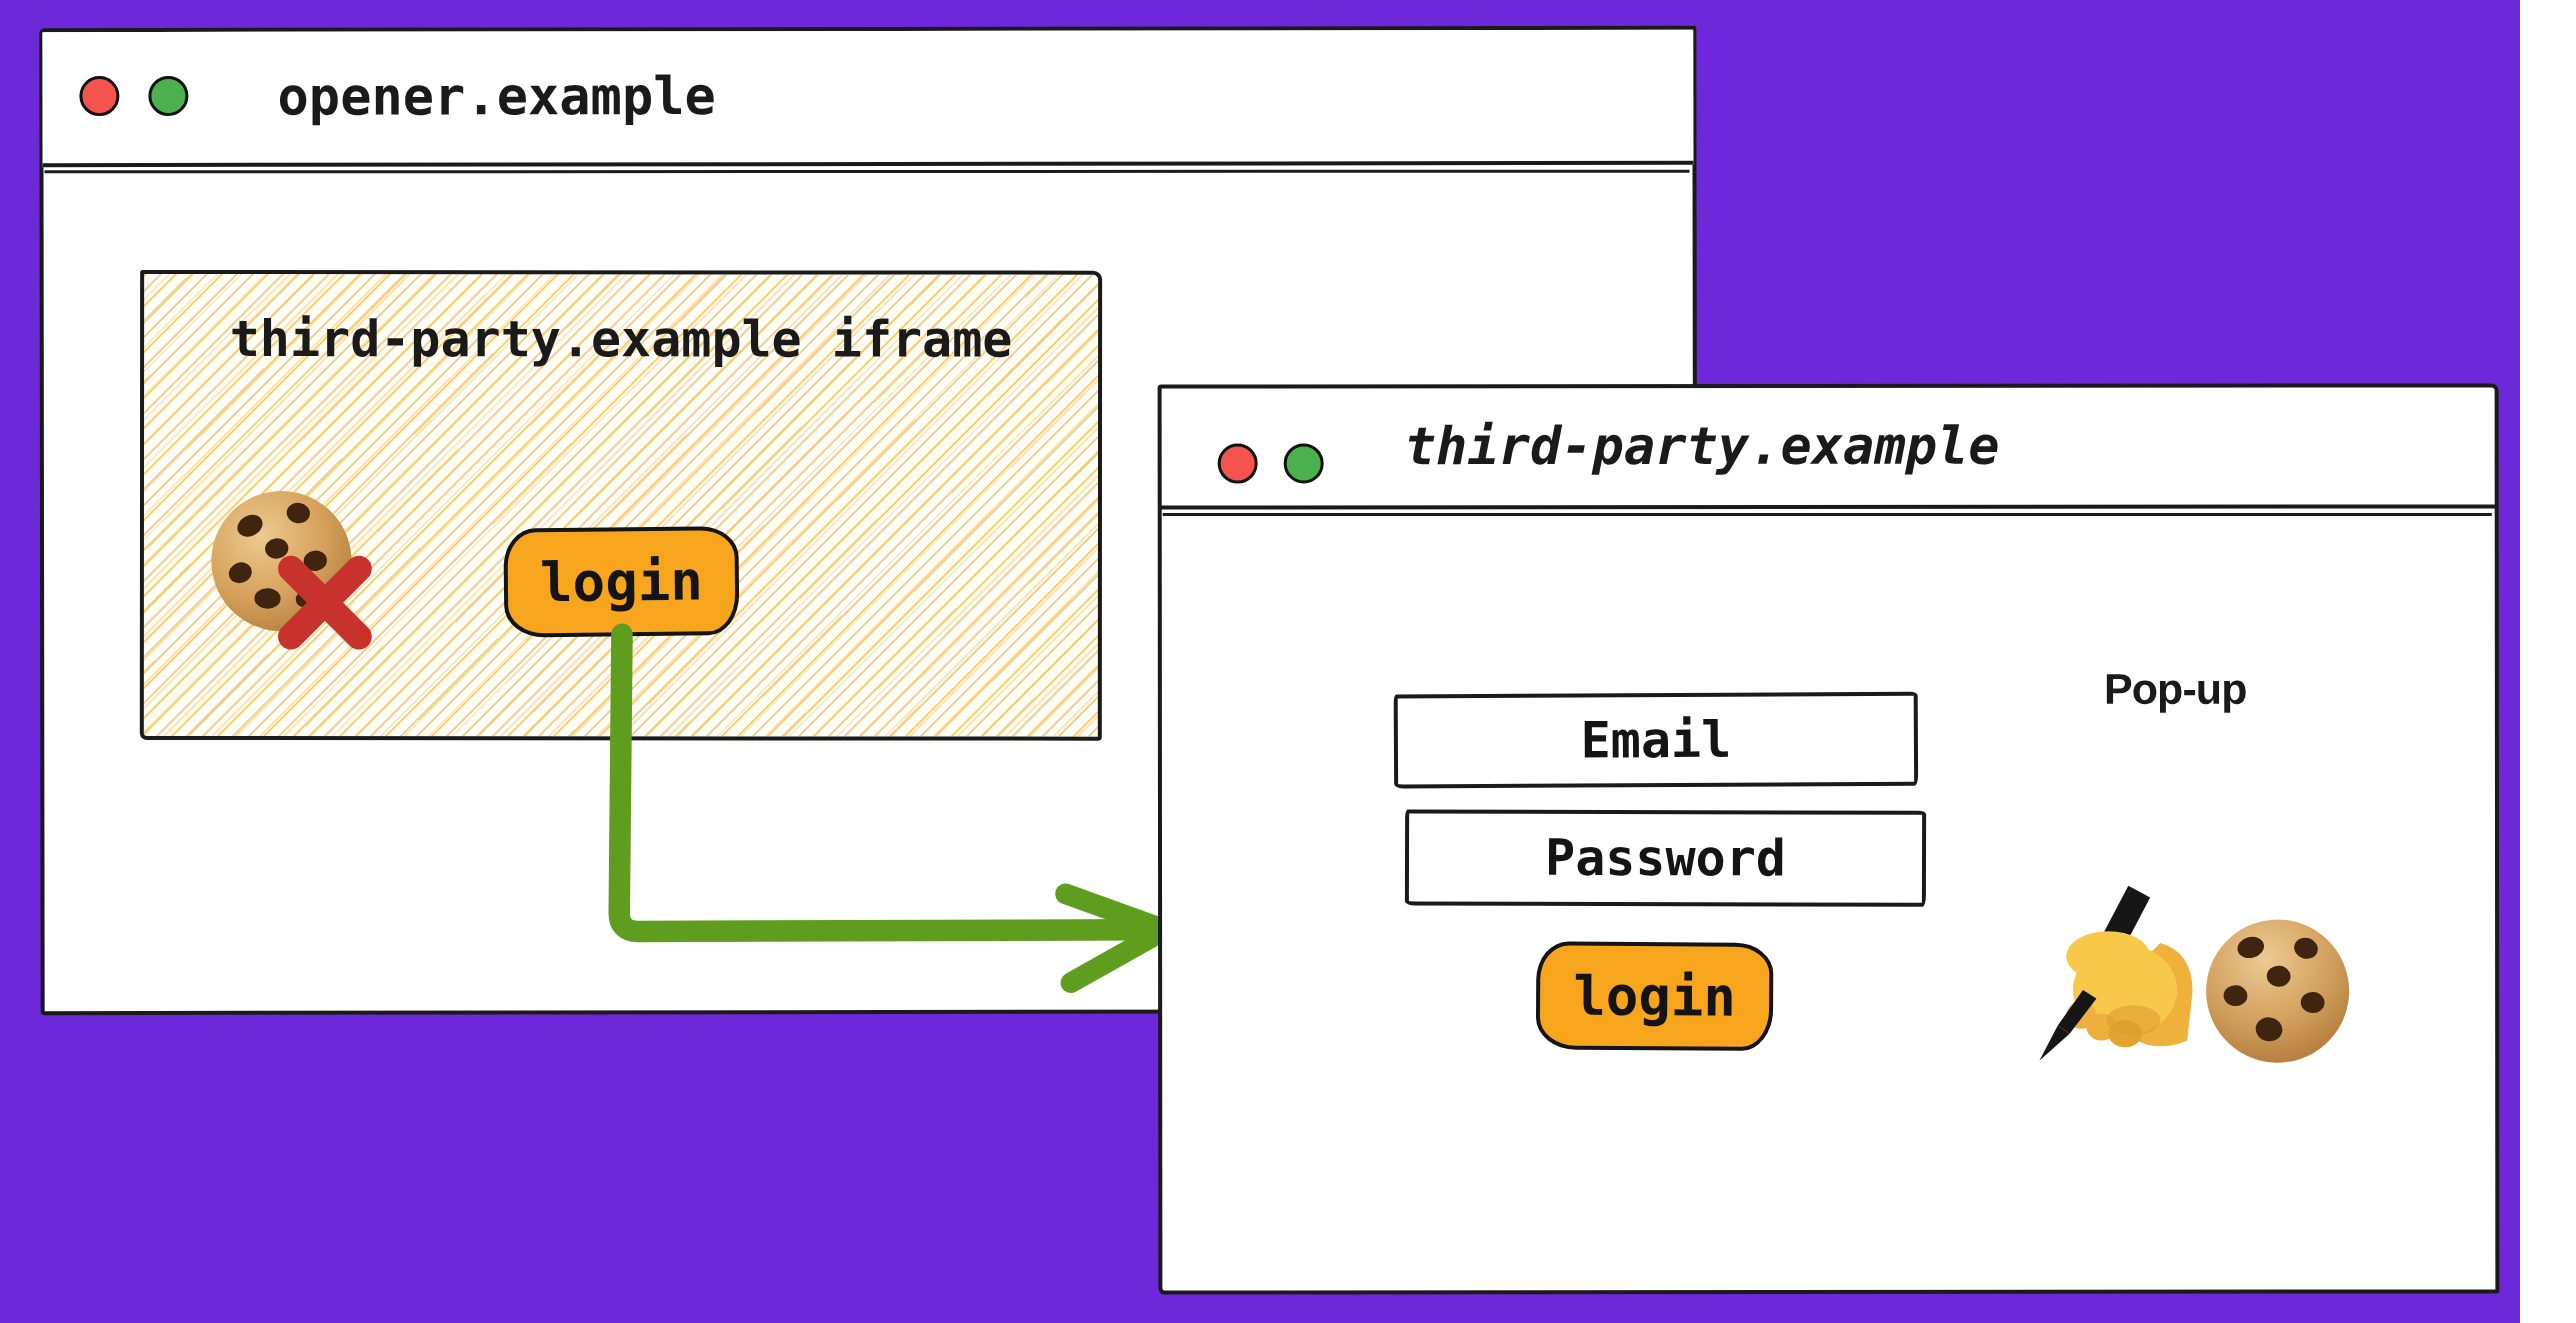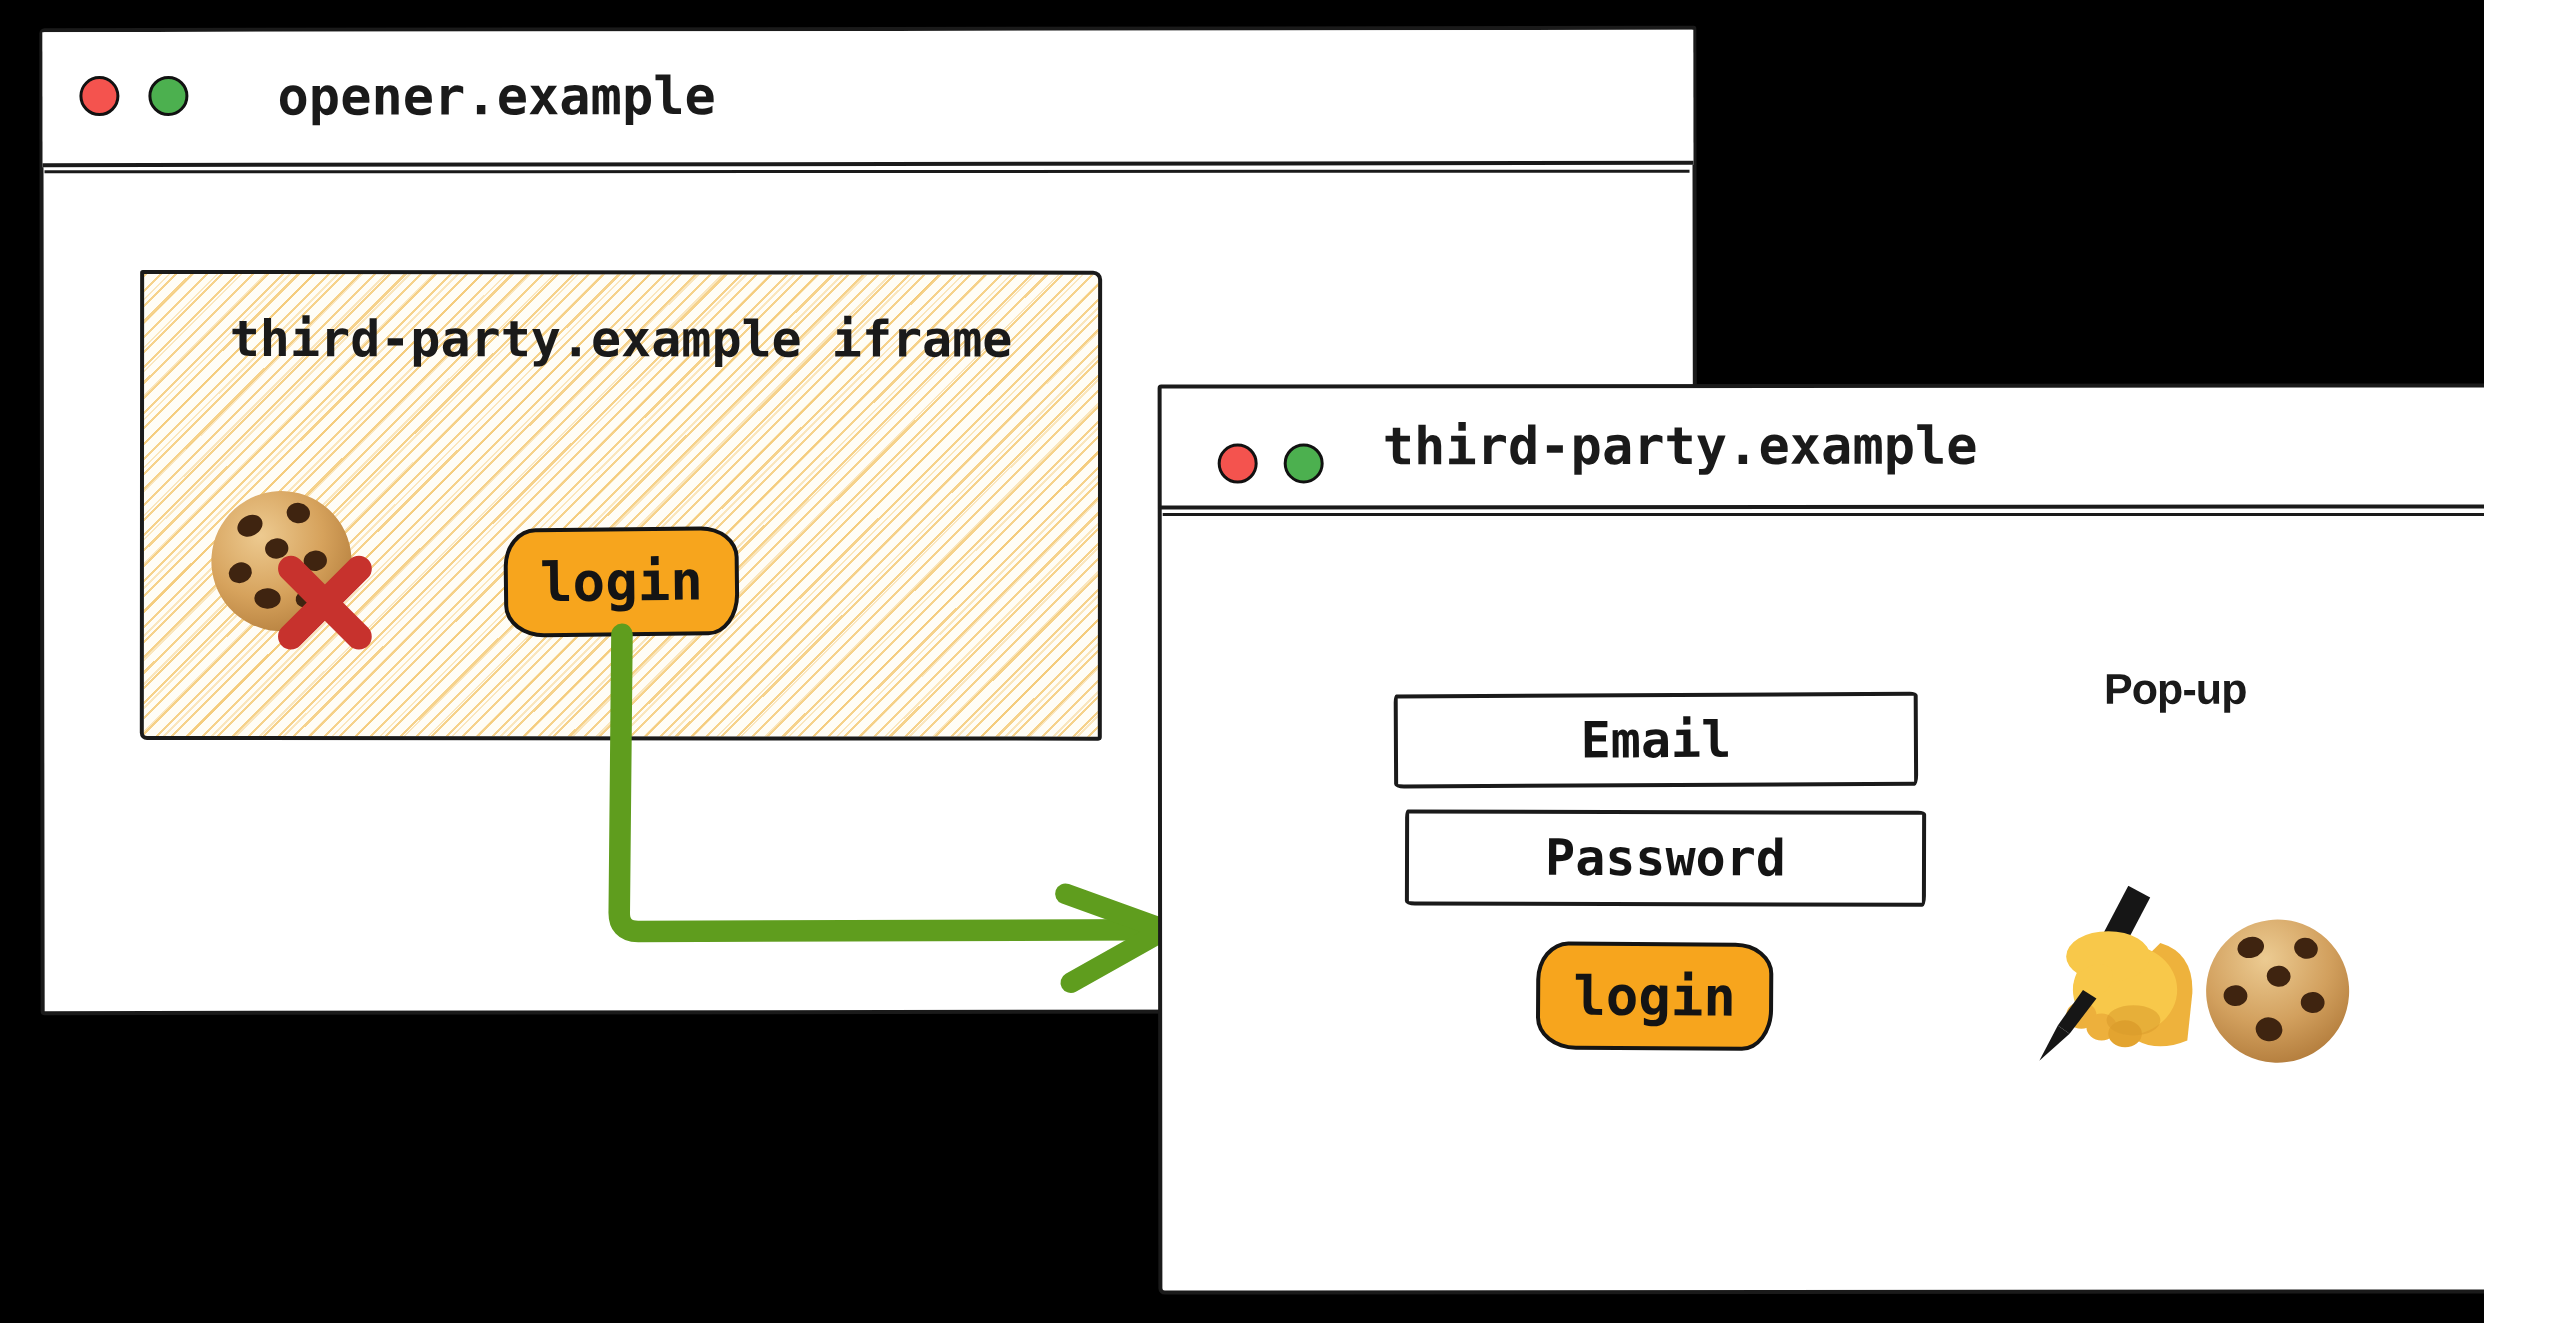--- a/index.html
+++ b/index.html
@@ -1,17 +1,17 @@
 <!DOCTYPE html>
 <html style="font-size:14.4px"><head>
 <meta charset="utf-8">
 <style>
   html,body{margin:0;padding:0;background:#ffffff;}
-  .stage{position:relative;width:2484px;height:1324px;background:#000000;overflow:hidden;
-         font-family:"DejaVu Sans Mono","Liberation Mono",monospace;color:#1a1a1a;}
+  .stage{position:relative;width:2484px;height:1324px;background:#6d28d9;overflow:hidden;
+         font-family:"DejaVu Sans Mono","Liberation Mono",monospace;color:#1a1a1a;padding-left:36px;}
 
   
   .hatch{
     background-color:#fffdf6;
     background-image:
       repeating-linear-gradient(135deg, rgba(243,196,104,.75) 0 2.2px, transparent 2.2px 10.8px),
       repeating-linear-gradient(135deg, rgba(243,196,104,.40) 0 1.8px,   transparent 1.8px 17px);
   }
 
   
@@ -31,21 +31,21 @@
   .dot.red{background:#f4534e;}
   .dot.green{background:#4cb04f;}
   .opener .dot.red{left:37px;top:44px;}
   .opener .dot.green{left:106px;top:44px;}
   .popup .dot.red{left:57px;top:55px;}
   .popup .dot.green{left:123px;top:55px;}
 
   .wtitle{position:absolute;top:50%;transform:translateY(-52%);font-size:52px;font-weight:700;
           letter-spacing:0;white-space:nowrap;}
   .opener .wtitle{left:235px;}
-  .popup  .wtitle{left:222px;}
+  .popup  .wtitle{left:244px;font-style:italic;}
 
   
   .iframe-box{position:absolute;left:96px;top:239px;width:962px;height:470px;
               border:4.5px solid #1a1a1a;box-sizing:border-box;z-index:2;
               border-radius:2.7px 9px 3.6px 7.2px;transform:rotate(.12deg);}
   .iframe-label{position:absolute;left:0;right:0;top:36px;text-align:center;
                 font-size:50px;font-weight:700;white-space:nowrap;}
 
   
   .btn{position:absolute;background:#f7a51d;border:4.5px solid #141414;box-sizing:border-box;

